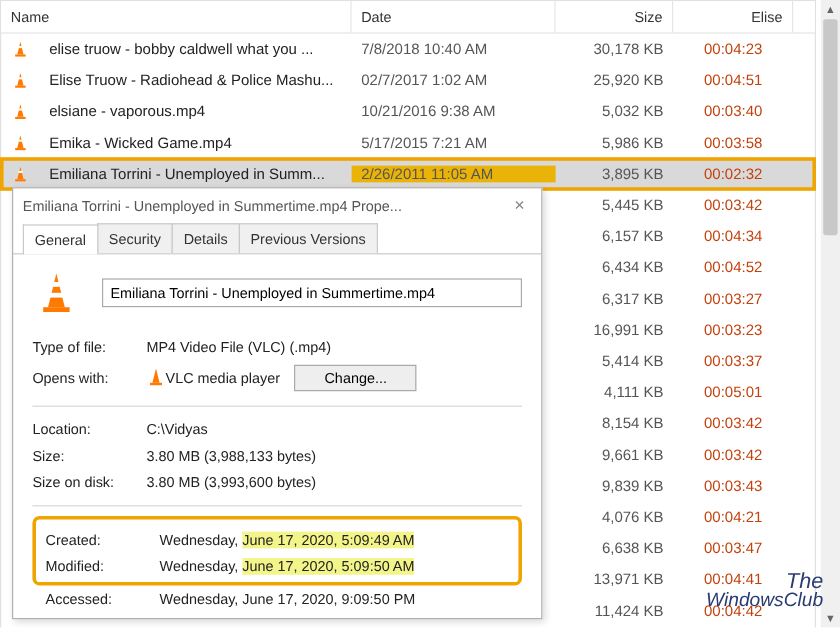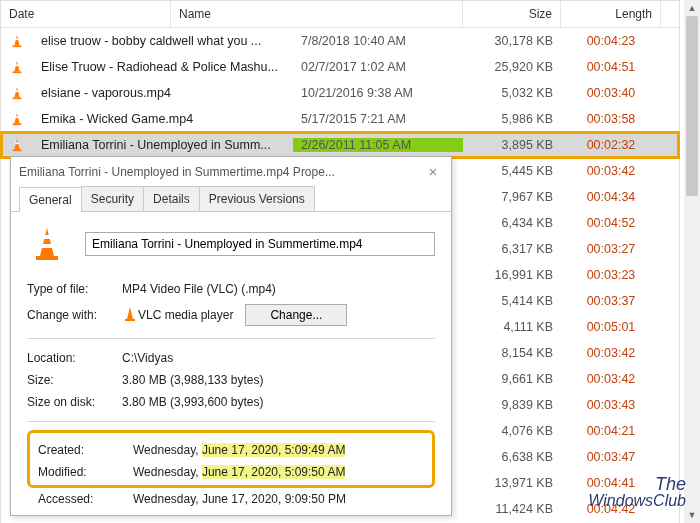--- a/index.html
+++ b/index.html
@@ -15,21 +15,21 @@
 .col-length { width: 100px; text-align: right; }
 
 .row { display: flex; font-size: 12.5px; color: #222; align-items: center; height: 26px; }
 .row .cell { padding: 0 8px; white-space: nowrap; overflow: hidden; text-overflow: ellipsis; }
 .row .c-name { width: 292px; display: flex; align-items: center; gap: 16px; }
 .row .c-date { width: 170px; color: #555; }
 .row .c-size { width: 98px; text-align: right; color: #555; }
 .row .c-length { width: 100px; text-align: center; color: #c2410c; }
 .row.selected { background: #d9d9d9; }
 .row.selected.hl { outline: 3px solid #f0a400; outline-offset: -2px; }
-.row.selected.hl .c-date { background: #84cc16; }
+.row.selected.hl .c-date { background: #eab308; }
 
 .vlc-ico { display: inline-flex; width: 16px; height: 16px; align-items: center; justify-content: center; }
 .vlc-ico svg { display: block; }
 
 
 .props { position: absolute; left: 10px; top: 156px; width: 442px; height: 360px; background: #fff; border: 1px solid #b0b0b0; box-shadow: 2px 2px 6px rgba(0,0,0,.15); font-size: 12px; }
 .props-title { display: flex; align-items: center; padding: 6px 8px; color: #555; font-size: 12px; }
 .props-title .ttl { flex: 1; overflow: hidden; text-overflow: ellipsis; white-space: nowrap; }
 .props-close { width: 20px; text-align: center; color: #888; font-size: 15px; }
 .tabs { display: flex; border-bottom: 1px solid #c9c9c9; padding: 0 8px; gap: 0; }
@@ -54,24 +54,24 @@
 
 .scrollbar { position: absolute; right: 0; top: 0; bottom: 0; width: 16px; background: #f0f0f0; }
 .sb-arrow { height: 16px; display: flex; align-items: center; justify-content: center; color: #666; font-size: 9px; }
 .sb-thumb { position: absolute; top: 16px; left: 2px; right: 2px; height: 180px; background: #c8c8c8; border-radius: 2px; }
 </style>
 </head>
 <body>
 
 <div class="file-list">
   <div class="header-row">
+    <div class="col col-name">Name</div>
     <div class="col col-date">Date</div>
-    <div class="col col-name">Name</div>
     <div class="col col-size">Size</div>
-    <div class="col col-length">Length</div>
+    <div class="col col-length">Elise</div>
   </div>
   <div id="rows">
       <div class="row">
         <div class="cell c-name">
           <span class="vlc-ico">
             <svg width="14" height="14" viewBox="0 0 16 16">
               <polygon points="8,1 11,13 5,13" fill="#ff7a00"></polygon>
               <rect x="6" y="5" width="4" height="2" fill="#fff"></rect>
               <rect x="3" y="13" width="10" height="2" fill="#ff7a00"></rect>
             </svg>
@@ -150,21 +150,21 @@
         <div class="cell c-date"></div>
         <div class="cell c-size">5,445 KB</div>
         <div class="cell c-length">00:03:42</div>
       </div>
       <div class="row">
         <div class="cell c-name">
           <span class="vlc-ico"></span>
           <span></span>
         </div>
         <div class="cell c-date"></div>
-        <div class="cell c-size">7,967 KB</div>
+        <div class="cell c-size">6,157 KB</div>
         <div class="cell c-length">00:04:34</div>
       </div>
       <div class="row">
         <div class="cell c-name">
           <span class="vlc-ico"></span>
           <span></span>
         </div>
         <div class="cell c-date"></div>
         <div class="cell c-size">6,434 KB</div>
         <div class="cell c-length">00:04:52</div>
@@ -295,21 +295,21 @@
             <rect x="9" y="32" width="22" height="4" fill="#ff7a00"></rect>
           </svg>
       </span>
       <input class="fname-box" value="Emiliana Torrini - Unemployed in Summertime.mp4" style="">
     </div>
     <div class="prop-row">
       <div class="prop-label">Type of file:</div>
       <div class="prop-val">MP4 Video File (VLC) (.mp4)</div>
     </div>
     <div class="prop-row" style="align-items:center">
-      <div class="prop-label">Change with:</div>
+      <div class="prop-label">Opens with:</div>
       <div class="prop-val" style="display:flex;align-items:center;gap:0">
         <span><svg width="16" height="16" viewBox="0 0 16 16">
               <polygon points="8,1 11,13 5,13" fill="#ff7a00"></polygon>
               <rect x="3" y="13" width="10" height="2" fill="#ff7a00"></rect>
             </svg></span>
         <span>VLC media player</span>
         <button class="change-btn">Change...</button>
       </div>
     </div>
     <hr class="sep">

